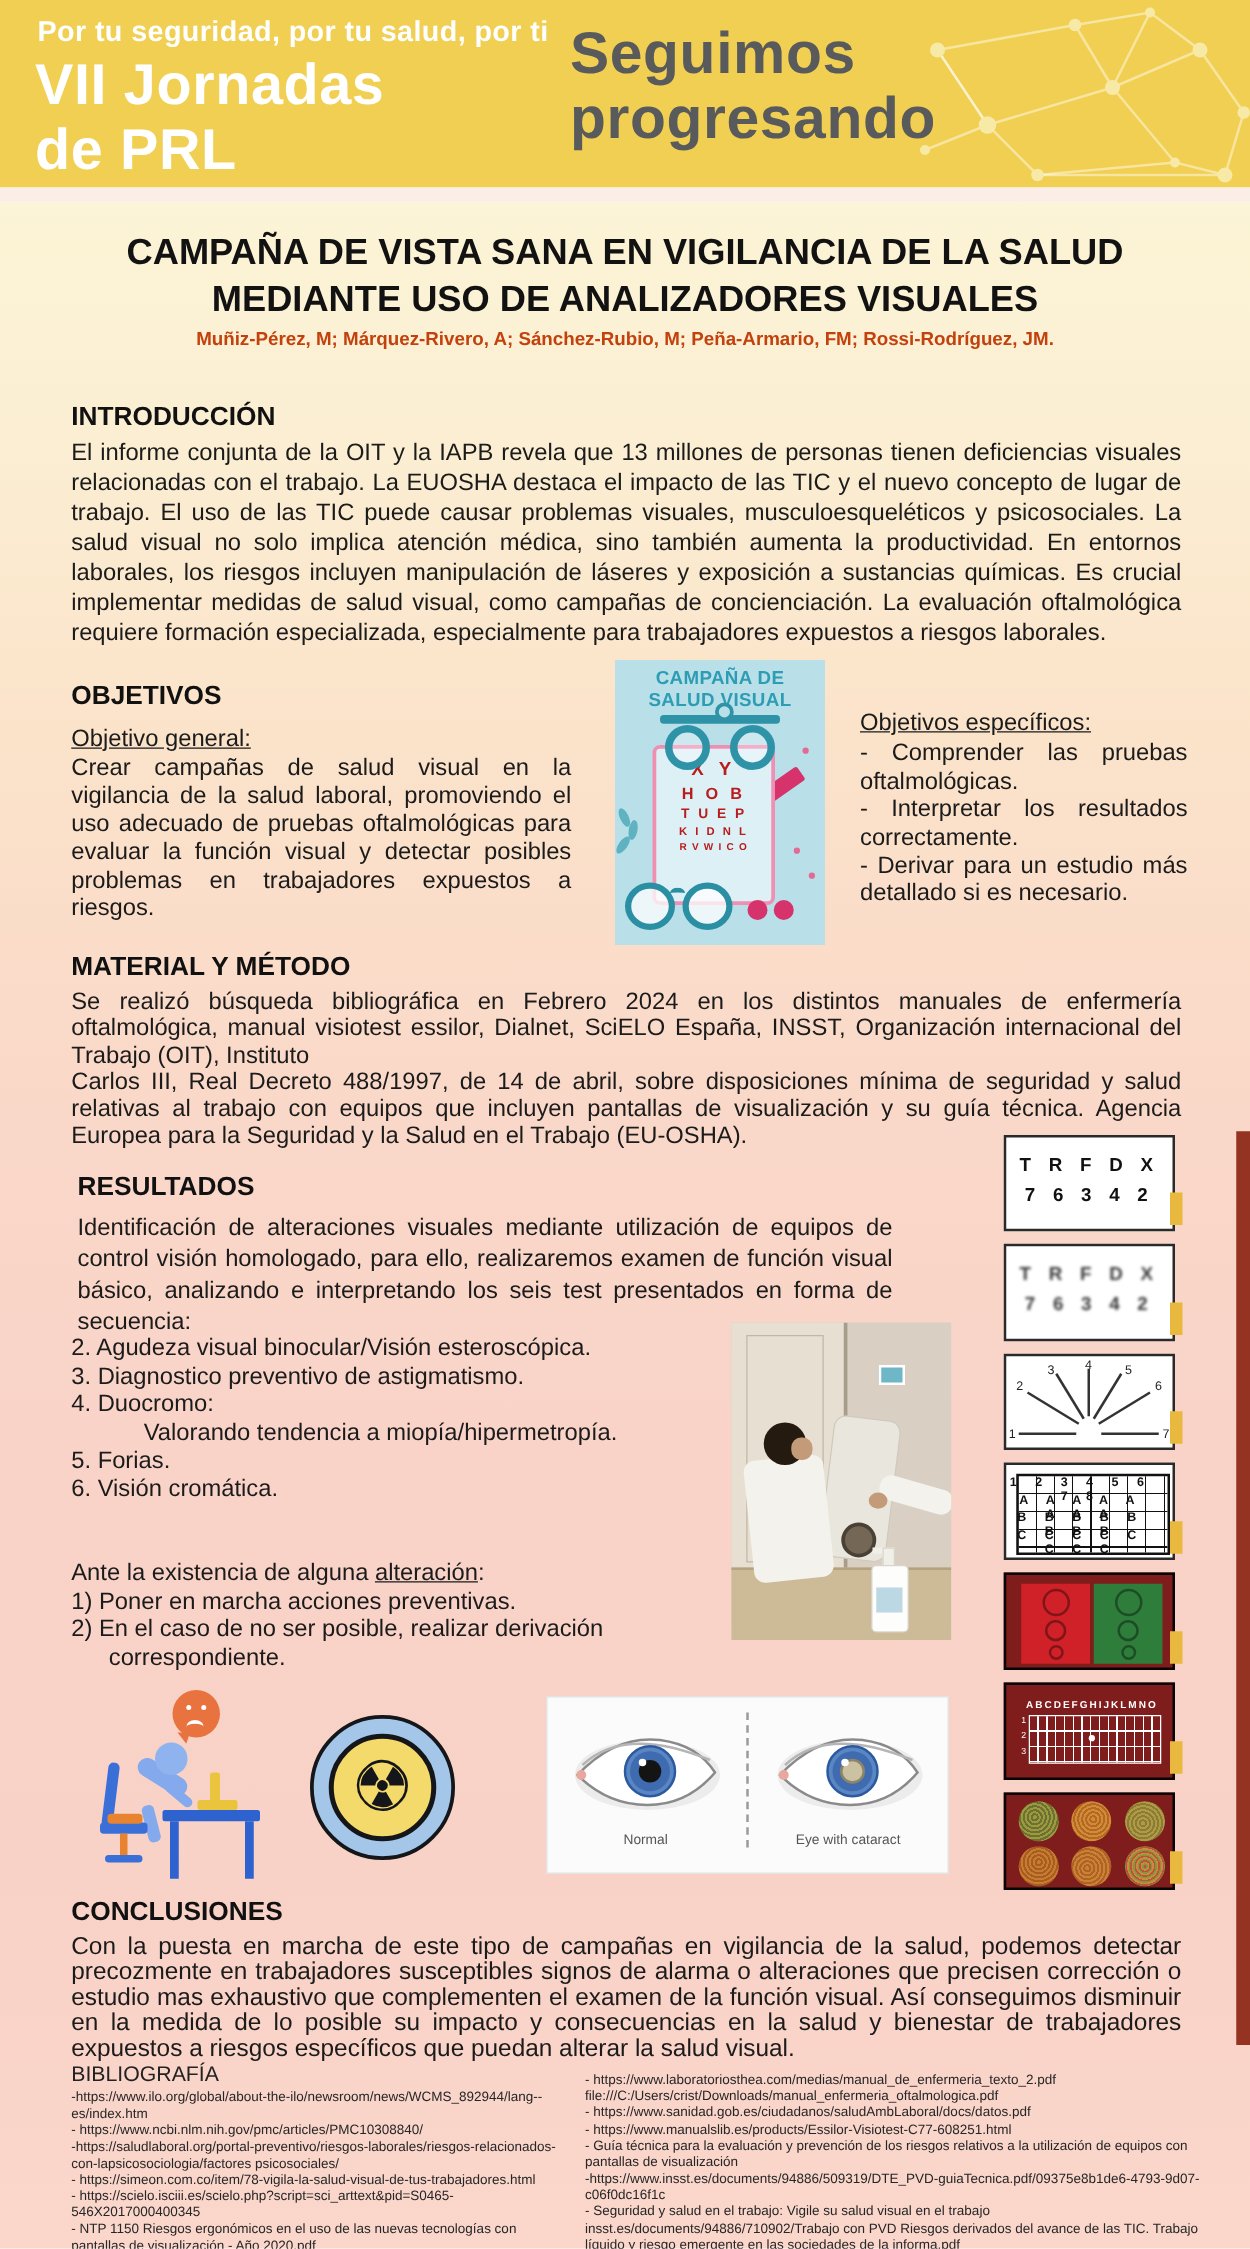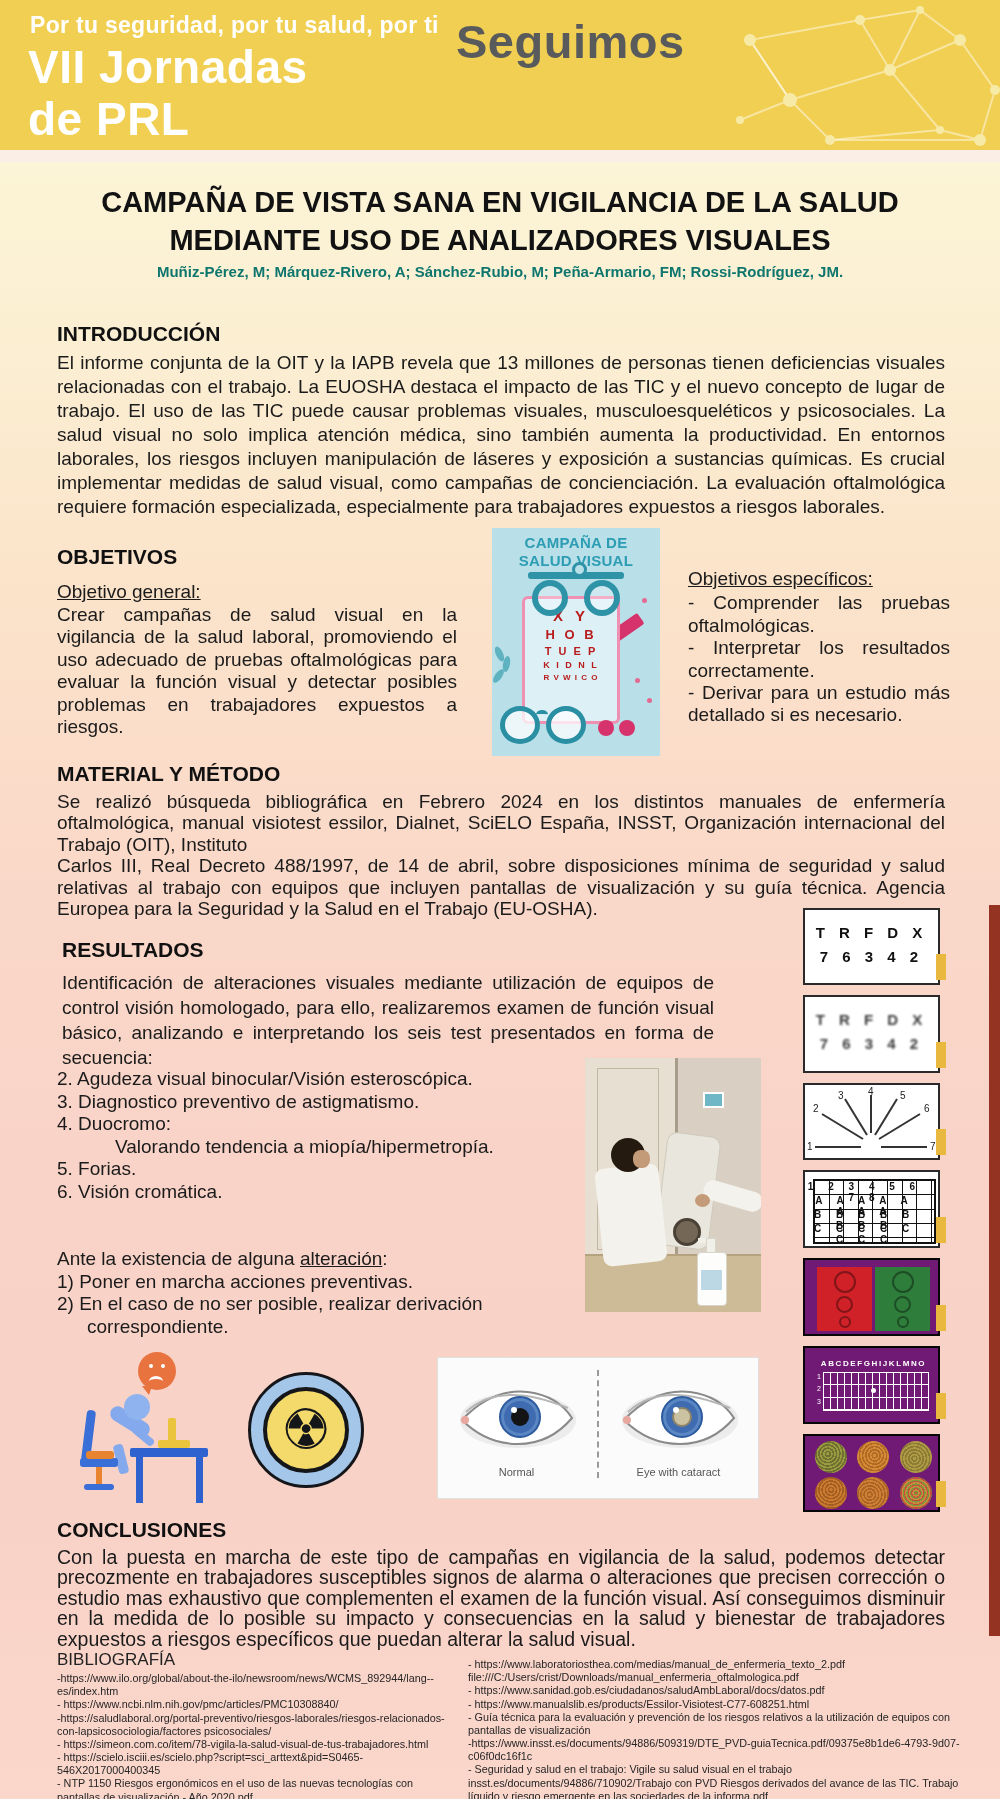--- a/index.html
+++ b/index.html
@@ -18,21 +18,21 @@
   #hdr-sep{position:absolute;left:0;top:150px;width:1000px;height:12px;background:#fbeee7;}
 
   
   #bg{position:absolute;left:0;top:162px;width:1000px;height:1637px;
       background:linear-gradient(#fcf4d6 0,#fbeed2 12%,#fbe3ca 26%,#fad9c9 42%,#f9d3c8 60%,#f9d2c7 82%,#fad6cb 100%);}
 
   
   .poster-title{position:absolute;left:70px;top:184px;width:860px;text-align:center;
       font-size:29px;font-weight:700;color:#121212;line-height:1.3;}
   .poster-authors{position:absolute;left:70px;top:263px;width:860px;text-align:center;
-      font-size:15px;font-weight:700;color:#0f766e;}
+      font-size:15px;font-weight:700;color:#c2410c;}
 
   
   .h2{position:absolute;font-size:21px;font-weight:700;color:#111;}
   .body-text{position:absolute;text-align:justify;color:#1b1b1b;}
   .u{text-decoration:underline;margin-top:12px;}
   #intro-body{left:57px;top:351px;width:888px;font-size:19px;line-height:1.26;}
   #obj-h{left:57px;top:545px;}
   #obj-gen-label{position:absolute;left:57px;top:581px;font-size:19px;text-decoration:underline;}
   #obj-gen-body{left:57px;top:604px;width:400px;font-size:19px;line-height:1.18;}
   #obj-esp{position:absolute;left:688px;top:568px;width:262px;font-size:19px;line-height:1.18;}
@@ -94,21 +94,21 @@
   .ph-coat{position:absolute;left:14px;top:108px;width:64px;height:98px;background:#f4f2ec;border-radius:9px;transform:rotate(-6deg);}
   .ph-arm{position:absolute;left:118px;top:128px;width:60px;height:20px;background:#f4f2ec;border-radius:9px;transform:rotate(16deg);}
   .ph-hand{position:absolute;left:110px;top:136px;width:15px;height:13px;border-radius:50%;background:#c49b78;}
   .ph-bottle{position:absolute;left:112px;top:194px;width:28px;height:52px;background:#fdfdfb;border:1px solid #d8d5cc;border-radius:4px;}
   .ph-pump{position:absolute;left:121px;top:180px;width:8px;height:16px;background:#f0efe8;border:1px solid #d8d5cc;}
   .ph-spout{position:absolute;left:113px;top:180px;width:10px;height:5px;background:#f0efe8;}
   .ph-label{position:absolute;left:116px;top:212px;width:21px;height:20px;background:#bcd8e4;}
 
   
   .vbox{position:absolute;left:803px;width:137px;background:#fff;border:2px solid #2a2a2a;box-sizing:border-box;}
-  .vbox.dark{background:#701a75;border-color:#060606;}
+  .vbox.dark{background:#7f1d1d;border-color:#060606;}
   .acuity-row{text-align:center;font-weight:700;font-size:15px;letter-spacing:5px;color:#111;}
   #vb1{top:908px;height:77px;padding-top:14px;}
   #vb1 .acuity-row+.acuity-row{margin-top:7px;}
   #vb2{top:995px;height:78px;padding-top:14px;}
   #vb2 .acuity-row{filter:blur(1.2px);color:#3a3a3a;}
   #vb2 .acuity-row+.acuity-row{margin-top:7px;}
   #vb3{top:1083px;height:77px;}
   #vb4{top:1170px;height:78px;}
   .grid-inner{position:absolute;left:8px;top:7px;width:119px;height:61px;border:2px solid #111;
      background:repeating-linear-gradient(to right,transparent 0 13.6px,#111 13.6px 14.6px),
@@ -196,20 +196,21 @@
         <circle cx="350" cy="100" r="7"></circle>
         <circle cx="450" cy="70" r="6"></circle>
       <circle cx="500" cy="130" r="4"></circle>
         <circle cx="300" cy="120" r="4"></circle>
     </g>
   </svg>
   <div class="hdr-tagline">Por tu seguridad, por tu salud, por ti</div>
   <div class="hdr-big l1">VII Jornadas</div>
   <div class="hdr-big l2">de PRL</div>
   <div class="hdr-slogan s1">Seguimos</div>
+  <div class="hdr-slogan s2">progresando</div>
 </div>
 <div id="hdr-sep"></div>
 <div id="bg"></div>
 
 <div class="poster-title">CAMPAÑA DE VISTA SANA EN VIGILANCIA DE LA SALUD MEDIANTE USO DE ANALIZADORES VISUALES</div>
 <div class="poster-authors">Muñiz-Pérez, M; Márquez-Rivero, A; Sánchez-Rubio, M; Peña-Armario, FM; Rossi-Rodríguez, JM.</div>
 
 <div class="h2" style="left:57px;top:322px;">INTRODUCCIÓN</div>
 <div class="body-text" id="intro-body">El informe conjunta de la OIT y la IAPB revela que 13 millones de personas tienen deficiencias visuales relacionadas con el trabajo. La EUOSHA destaca el impacto de las TIC y el nuevo concepto de lugar de trabajo. El uso de las TIC puede causar problemas visuales, musculoesqueléticos y psicosociales. La salud visual no solo implica atención médica, sino también aumenta la productividad. En entornos laborales, los riesgos incluyen manipulación de láseres y exposición a sustancias químicas. Es crucial implementar medidas de salud visual, como campañas de concienciación. La evaluación oftalmológica requiere formación especializada, especialmente para trabajadores expuestos a riesgos laborales.</div>
 

